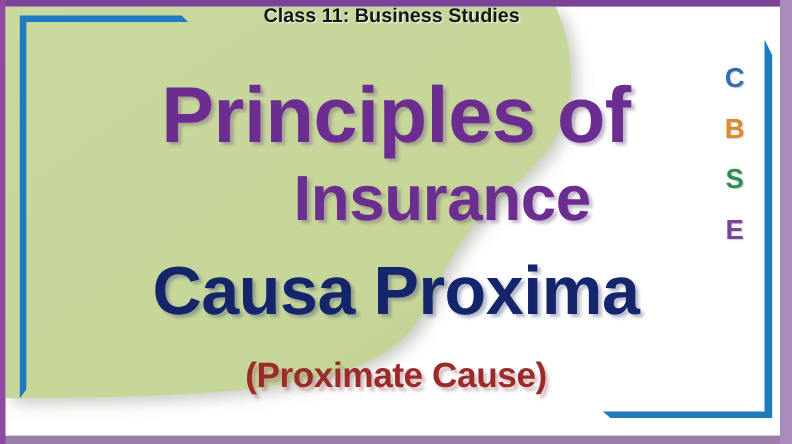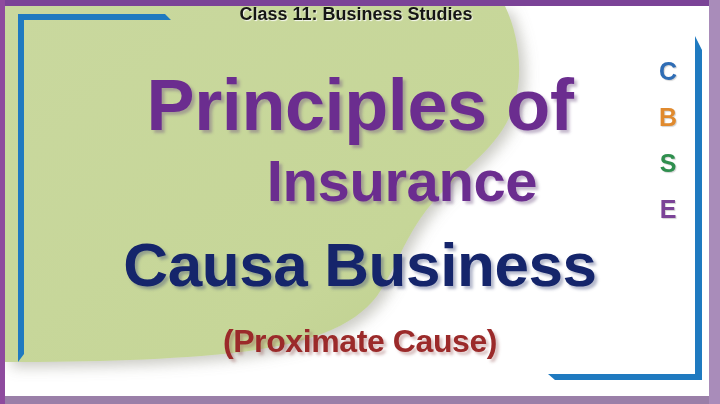--- a/index.html
+++ b/index.html
@@ -148,21 +148,21 @@
   </div>
 
   <div class="text-layer">
 
     <div class="line l-header">Class 11: Business Studies</div>
 
     <div class="line l-principles">Principles of</div>
 
     <div class="line l-insurance">Insurance</div>
 
-    <div class="line l-causa">Causa Business</div>
+    <div class="line l-causa">Causa Proxima</div>
 
     <div class="line l-proximate">(Proximate Cause)</div>
 
   </div>
 
   <div class="cbse">
     <span style="color: rgb(47, 109, 181);">C</span>
     <span style="color: rgb(224, 138, 46);">B</span>
     <span style="color: rgb(47, 143, 78);">S</span>
     <span style="color: rgb(123, 67, 151);">E</span>

